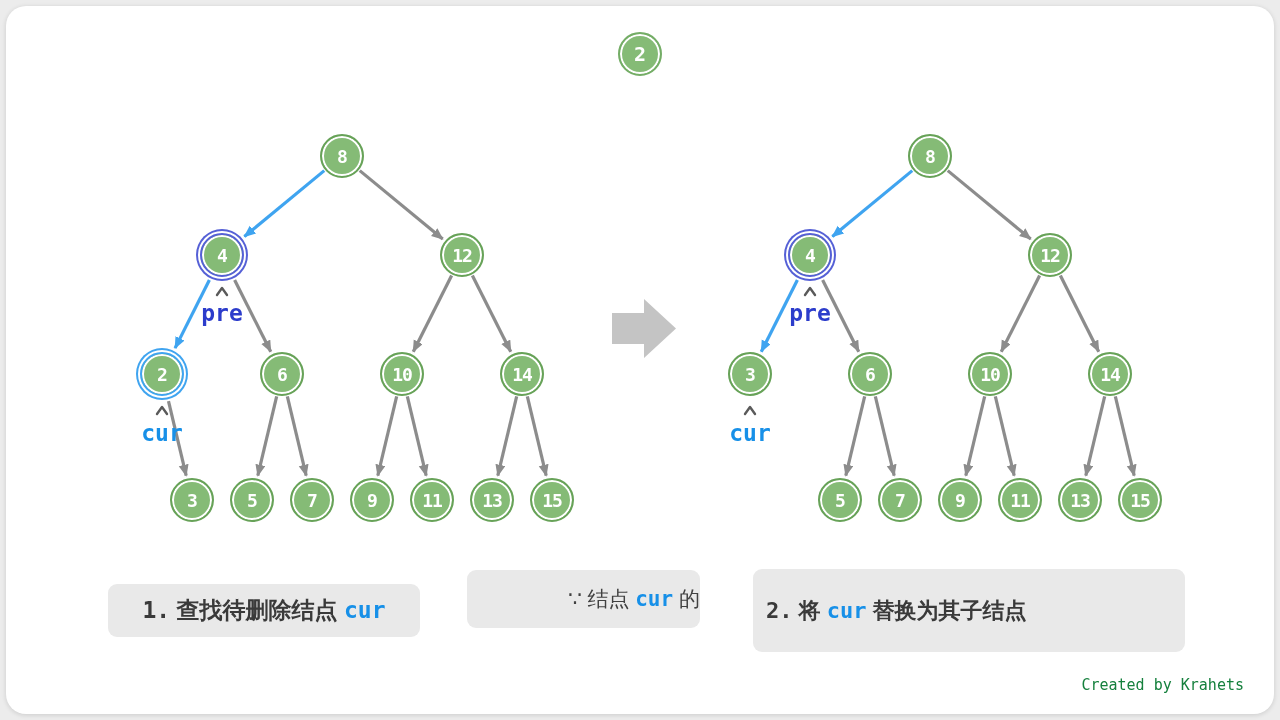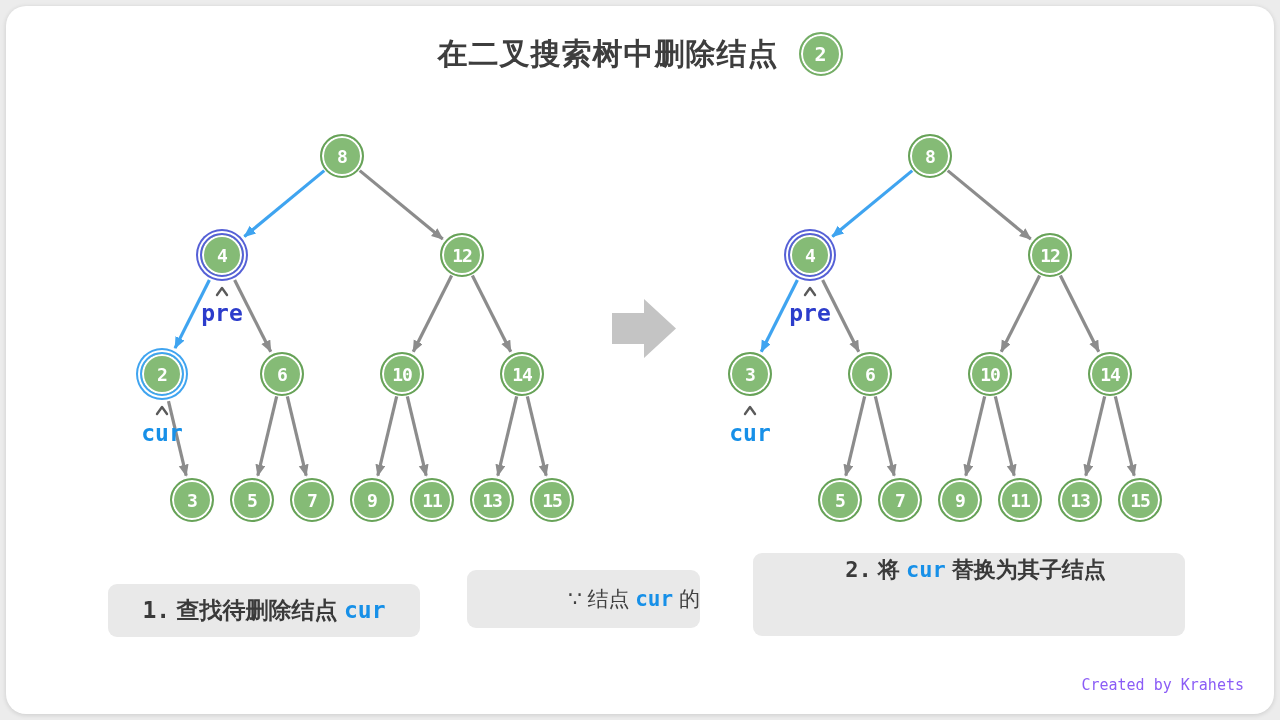--- a/index.html
+++ b/index.html
@@ -58,45 +58,44 @@
   
   .step-box{
     position:absolute;background:#e9e9e9;border-radius:9px;box-sizing:border-box;
     color:#3c3c3c;
   }
   #box1{left:108px;top:584px;width:312px;height:53px;
         display:flex;align-items:center;justify-content:center;font-size:23px;}
   #box2{left:467px;top:570px;width:233px;height:58px;font-size:21px;
         display:flex;flex-direction:column;align-items:flex-end;justify-content:center;}
   #box2 .line{line-height:33px;text-align:center;}
-  #box3{left:753px;top:553px;width:432px;height:83px;font-size:22px;
-        display:flex;flex-direction:row;justify-content:center;padding-left:13px;}
+  #box3{left:753px;top:569px;width:432px;height:83px;font-size:22px;
+        display:flex;flex-direction:column;justify-content:center;padding-left:13px;}
   #box3 .line{line-height:34px;}
   #box3 .line:nth-child(2){padding-left:24px;}
   .seg-plain{color:#414141;}
   .seg-bold{font-weight:700;color:#3a3a3a;}
   .seg-mono-bold{font-family:"DejaVu Sans Mono",monospace;font-weight:700;color:#3a3a3a;}
   .seg-mono{font-family:"DejaVu Sans Mono",monospace;color:#555555;}
   .seg-cur{font-family:"DejaVu Sans Mono",monospace;font-weight:700;color:#1790E8;}
   .seg-pre{font-family:"DejaVu Sans Mono",monospace;font-weight:700;color:#2C4BD2;}
   .seg-code{font-family:"DejaVu Sans Mono",monospace;color:#8f8f8f;}
   .seg-dot{font-family:"DejaVu Sans Mono",monospace;font-weight:700;color:#3a3a3a;}
   
   .watermark{
     position:absolute;right:36px;top:676px;
-    font-family:"DejaVu Sans Mono",monospace;font-size:15px;color:#8b5cf6;
+    font-family:"DejaVu Sans Mono",monospace;font-size:15px;color:#15803d;
   }
 </style>
 </head>
 <body>
 
 <div class="card"></div>
 
 <div class="title-bar">
-  <div class="title-text">在二叉搜索树中删除结点</div>
   <div class="badge">2</div>
 </div>
 
 <svg id="edge-layer" width="1280" height="720">
   <defs>
     <marker id="arrow-gray" markerUnits="userSpaceOnUse" markerWidth="13" markerHeight="11" refX="11" refY="5" orient="auto">
       <path d="M0,0 L12,5 L0,10 Z" fill="#8C8C8C"></path>
     </marker>
     <marker id="arrow-blue" markerUnits="userSpaceOnUse" markerWidth="13" markerHeight="11" refX="11" refY="5" orient="auto">
       <path d="M0,0 L12,5 L0,10 Z" fill="#3FA4F0"></path>

